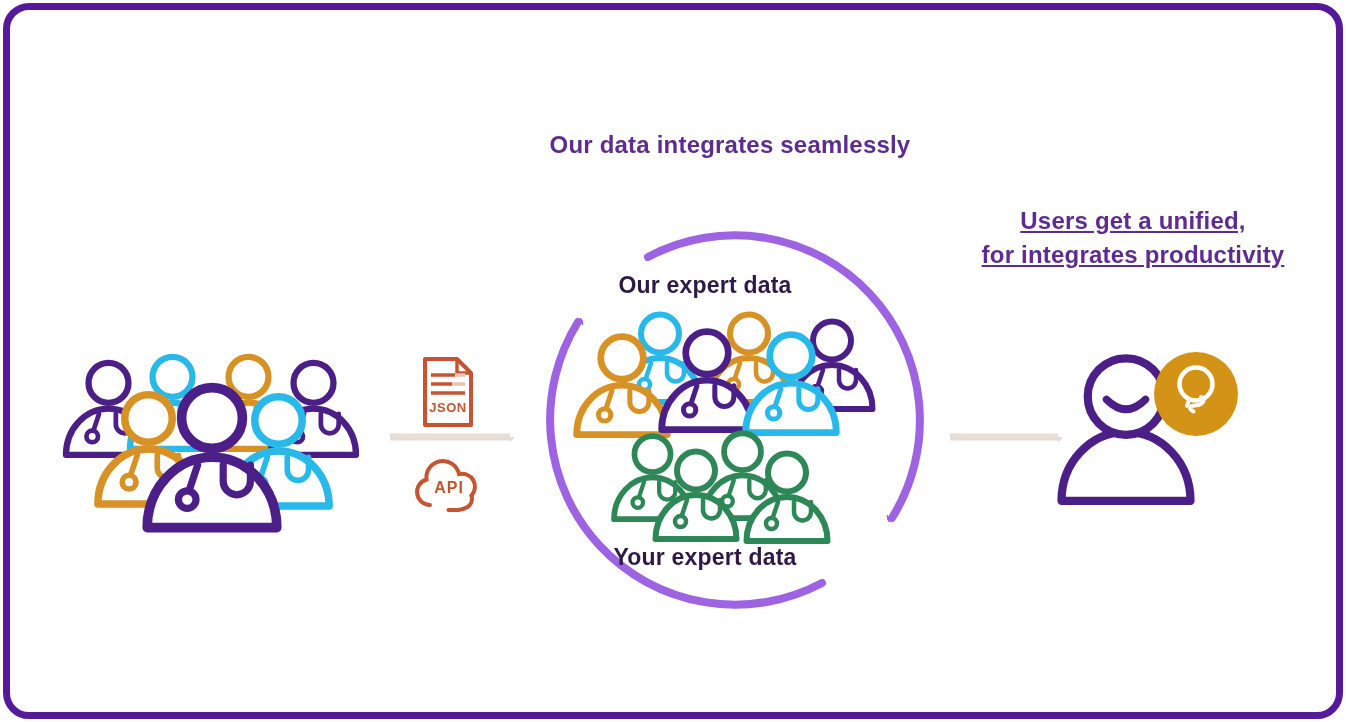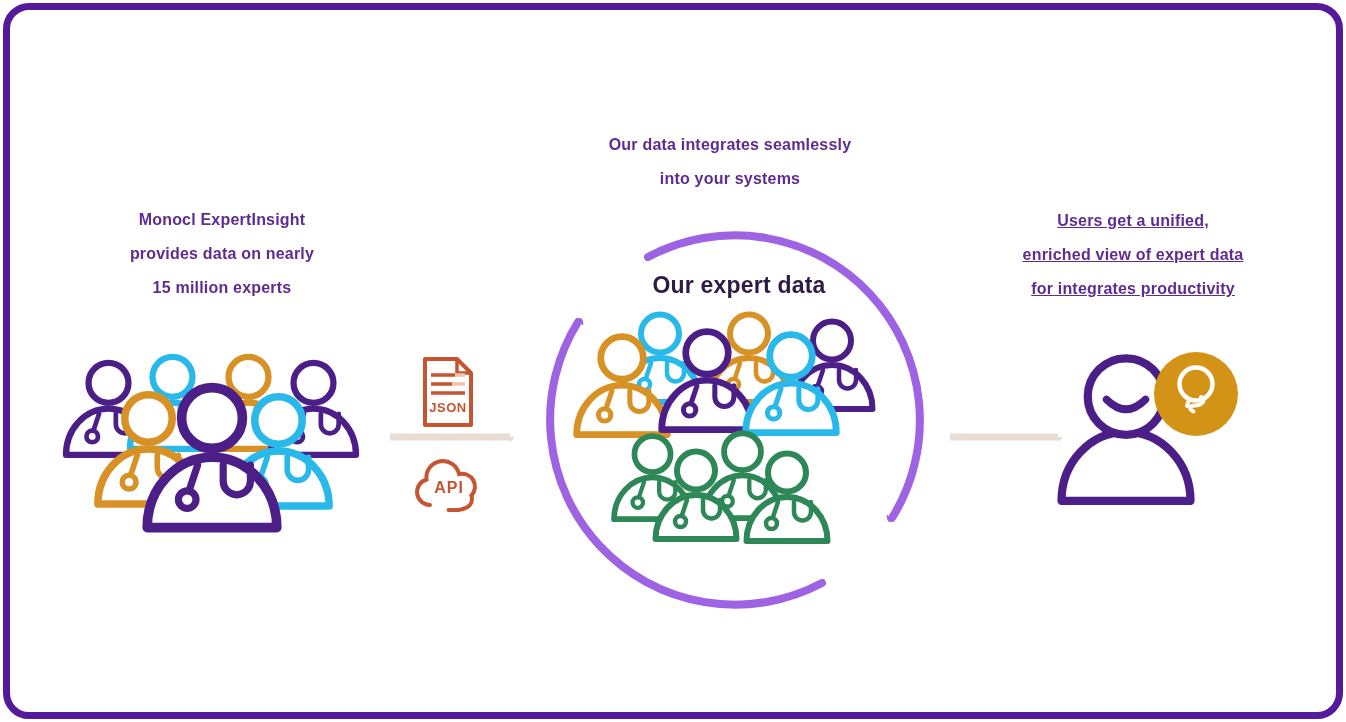--- a/index.html
+++ b/index.html
@@ -5,28 +5,28 @@
   html,body{margin:0;padding:0;background:#fff;}
   .canvas{
     position:relative;width:1346px;height:722px;background:#ffffff;
     font-family:"Liberation Sans",sans-serif;overflow:hidden;
   }
   .frame{
     position:absolute;inset:3px;border:7px solid #551a9b;border-radius:26px;
     pointer-events:none;
   }
   .caption{
-    position:absolute;color:#5e2c91;font-weight:600;font-size:16px;
+    position:absolute;color:#5e2c91;font-weight:600;font-size:24px;
     line-height:34px;text-align:center;letter-spacing:.2px;
   }
   .caption-left{left:62px;top:203px;width:320px;}
   .caption-center{left:530px;top:128px;width:400px;}
   .caption-right{left:953px;top:204px;width:360px;text-decoration:underline;}
   .cycle-label{
-    position:absolute;left:549px;width:380px;text-align:center;
+    position:absolute;left:515px;width:380px;text-align:center;
     color:#2e1a47;font-weight:600;font-size:23px;letter-spacing:.2px;
   }
   .cycle-label.top{top:272px;}
   .cycle-label.bottom{top:544px;}
   svg{position:absolute;overflow:visible;}
   .crowd-left{left:58px;top:348px;}
   .crowd-ours{left:576px;top:306px;}
   .crowd-yours{left:610px;top:428px;}
   .cycle-svg{left:545px;top:228px;}
   .flow-arrow-1{left:388px;top:420px;}
@@ -63,34 +63,27 @@
         <path d="M-19,-15 L0,0 L-19,15" fill="none" stroke="#e7ddd5" stroke-width="8" stroke-linecap="round" stroke-linejoin="round"></path>
       </marker>
       <marker id="tri-rust" markerUnits="userSpaceOnUse" markerWidth="20" markerHeight="16" refX="0" refY="0" orient="auto">
         <path d="M1,0 L-10,-6.5 L-10,6.5 z" fill="#c65430"></path>
       </marker>
     </defs>
   </svg>
 
   <div class="frame"></div>
 
-  <div class="caption caption-left">
-    <div>Monocl ExpertInsight</div>
-    <div>provides data on nearly</div>
-    <div>15 million experts</div>
-  </div>
 
   <div class="caption caption-center">
     <div>Our data integrates seamlessly</div>
-    <div>into your systems</div>
   </div>
 
   <div class="caption caption-right">
     <div>Users get a unified,</div>
-    <div>enriched view of expert data</div>
     <div>for integrates productivity</div>
   </div>
 
   <svg class="crowd-left" width="315" height="195">
     <use href="#medic" x="-2" y="6" width="105" height="105" color="#4b1f87"></use>
     <use href="#medic" x="62" y="0" width="105" height="105" color="#29b8ea"></use>
     <use href="#medic" x="138" y="0" width="105" height="105" color="#d79125"></use>
     <use href="#medic" x="203" y="6" width="105" height="105" color="#4b1f87"></use>
     <use href="#medic" x="28" y="36" width="125" height="125" color="#d79125"></use>
     <use href="#medic" x="158" y="38" width="125" height="125" color="#29b8ea"></use>
@@ -117,20 +110,21 @@
     <path d="M61.5,43.5 q3,12 -13,14.5 h-10" fill="none" stroke="#c65430" stroke-width="4" stroke-linecap="round" marker-end="url(#tri-rust)"></path>
     <text class="icon-text" x="39" y="41" text-anchor="middle" font-size="16" letter-spacing="1" fill="#c65430">API</text>
   </svg>
 
   <svg class="cycle-svg" width="380" height="386">
     <path d="M103,29 A185 185 0 0 1 347,290" fill="none" stroke="#9d63e3" stroke-width="8" stroke-linecap="round" marker-end="url(#chev-purple)"></path>
     <path d="M277,355 A185 185 0 0 1 33,94" fill="none" stroke="#9d63e3" stroke-width="8" stroke-linecap="round" marker-end="url(#chev-purple)"></path>
   </svg>
 
   <div class="cycle-label top">Our expert data</div>
+  <div class="cycle-label bottom">Your expert data</div>
 
   <svg class="crowd-ours" width="300" height="135">
     <use href="#medic" x="34" y="0" width="100" height="100" color="#29b8ea"></use>
     <use href="#medic" x="123" y="0" width="100" height="100" color="#d79125"></use>
     <use href="#medic" x="206" y="7" width="100" height="100" color="#4b1f87"></use>
     <use href="#medic" x="-10" y="21" width="112" height="112" color="#d79125"></use>
     <use href="#medic" x="75" y="16" width="112" height="112" color="#4b1f87"></use>
     <use href="#medic" x="159" y="19" width="112" height="112" color="#29b8ea"></use>
   </svg>
 

